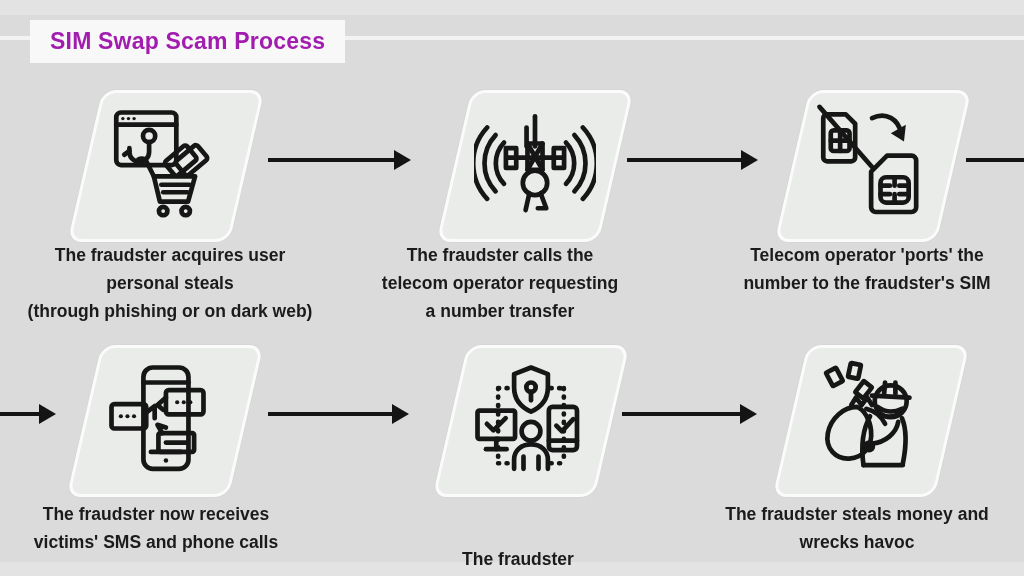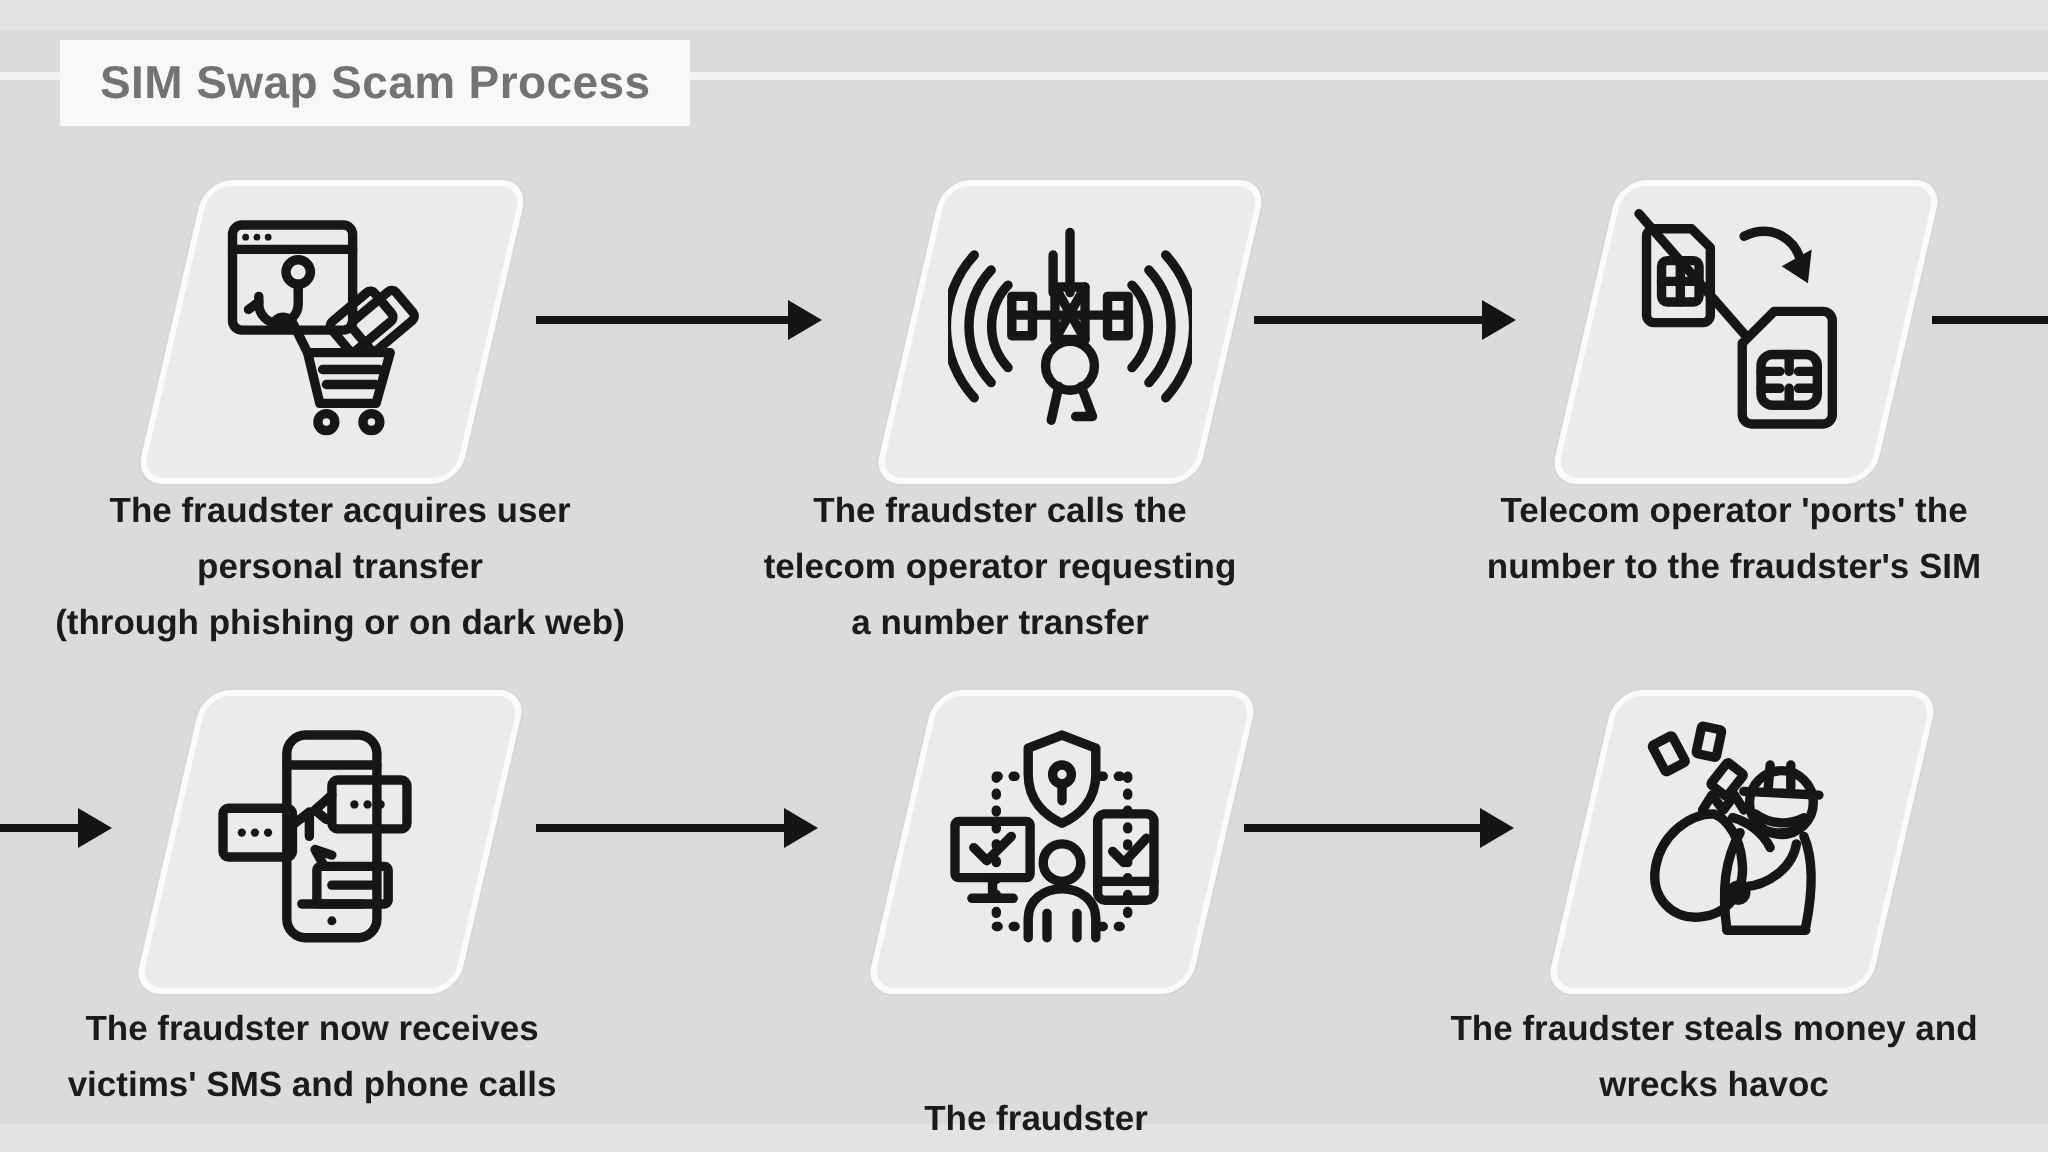--- a/index.html
+++ b/index.html
@@ -7,21 +7,21 @@
   .stage{
     position:relative;width:1024px;height:576px;overflow:hidden;
     background:var(--background,#dbdbdb);
   }
   .band-top{position:absolute;left:0;top:0;width:1024px;height:15px;background:var(--band,#e3e3e3);}
   .band-bottom{position:absolute;left:0;top:562px;width:1024px;height:14px;background:var(--band,#e3e3e3);}
   .hline{position:absolute;left:0;top:36px;width:1024px;height:4px;background:#f2f2f2;z-index:1;}
   .title-box{
     position:absolute;left:30px;top:20px;height:43px;z-index:2;
     background:#f8f8f8;display:flex;align-items:center;padding:0 20px;
-    font-size:23px;font-weight:600;color:#737373;letter-spacing:.2px;
+    font-size:23px;font-weight:600;color:#a21caf;letter-spacing:.2px;
   }
   .step-box{
     position:absolute;width:156px;height:146px;
     background:var(--box_fill,#e9ece9);
     border:3px solid #fbfbfb;border-radius:14px;
     transform:skewX(-13deg);
     box-shadow:0 0 0 1px rgba(0,0,0,0.02);
   }
   .step-box .inner{
     width:100%;height:100%;transform:skewX(13deg);
@@ -194,21 +194,21 @@
           <line x1="57" y1="112" x2="99" y2="112"></line>
           <path d="M94 66 c-2 12 -14 22 -28 23"></path>
           <circle cx="63" cy="92" r="4"></circle>
           <path d="M60 52 c8 2 16 8 20 16"></path>
         </g>
       </svg>
     </div>
   </div>
 
   <div class="caption" style="left:0px;top:241px;">The fraudster acquires user
-personal transfer
+personal steals
 (through phishing or on dark web)</div>
   <div class="caption" style="left:330px;top:241px;">The fraudster calls the
 telecom operator requesting
 a number transfer</div>
   <div class="caption" style="left:697px;top:241px;">Telecom operator 'ports' the
 number to the fraudster's SIM</div>
   <div class="caption" style="left:-14px;top:500px;">The fraudster now receives
 victims' SMS and phone calls</div>
   <div class="caption" style="left:348px;top:500px;margin-top:45px;">The fraudster
 bypasses the 2FA easily</div>

